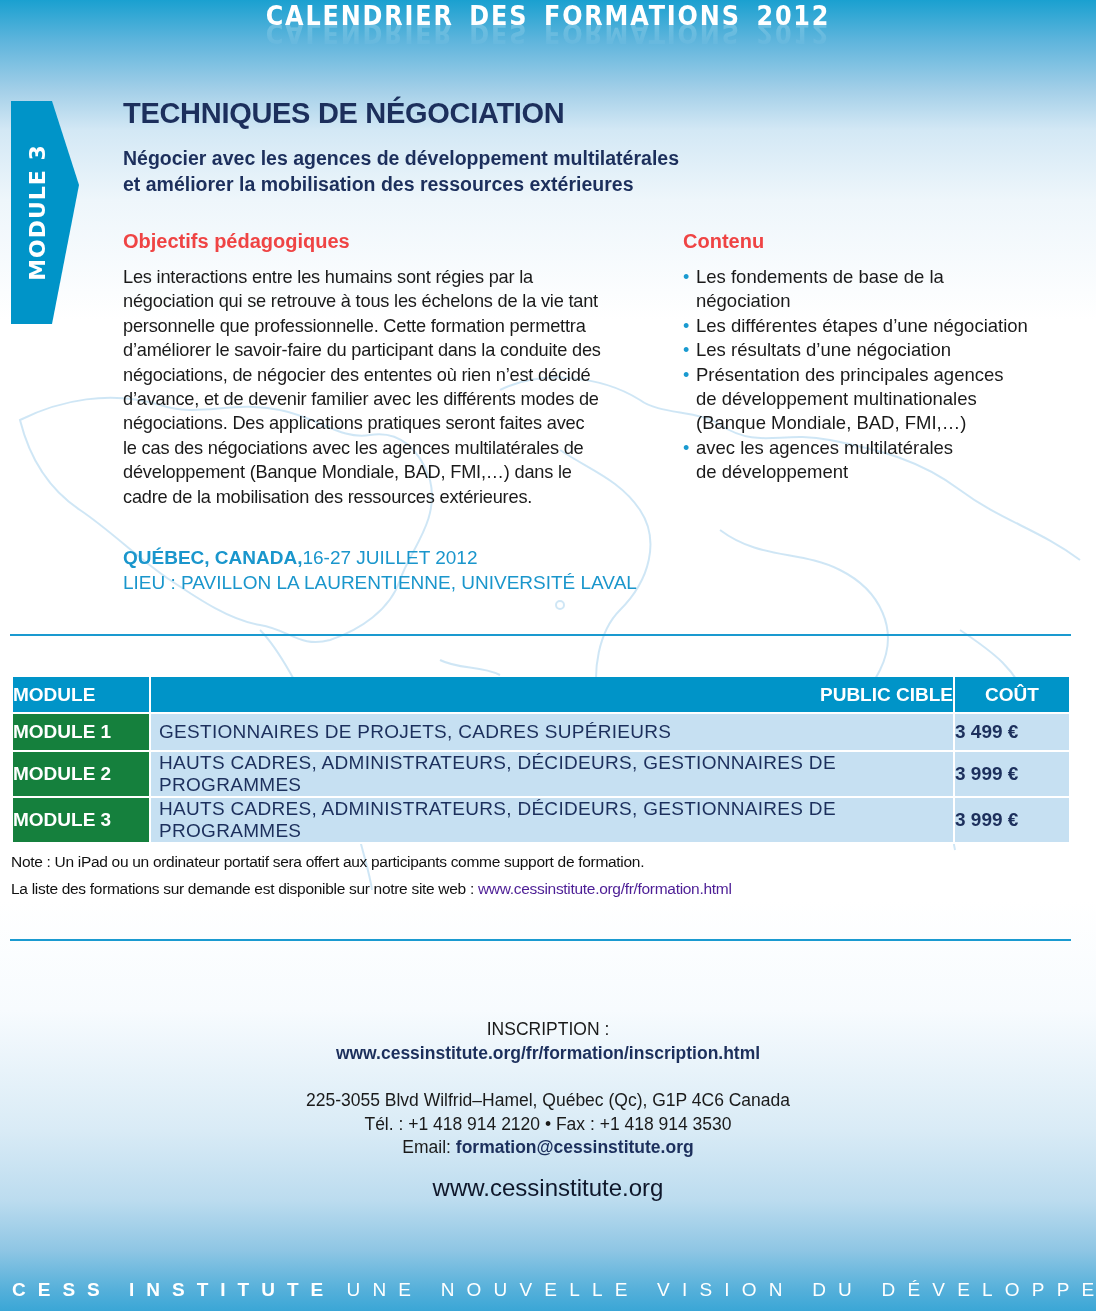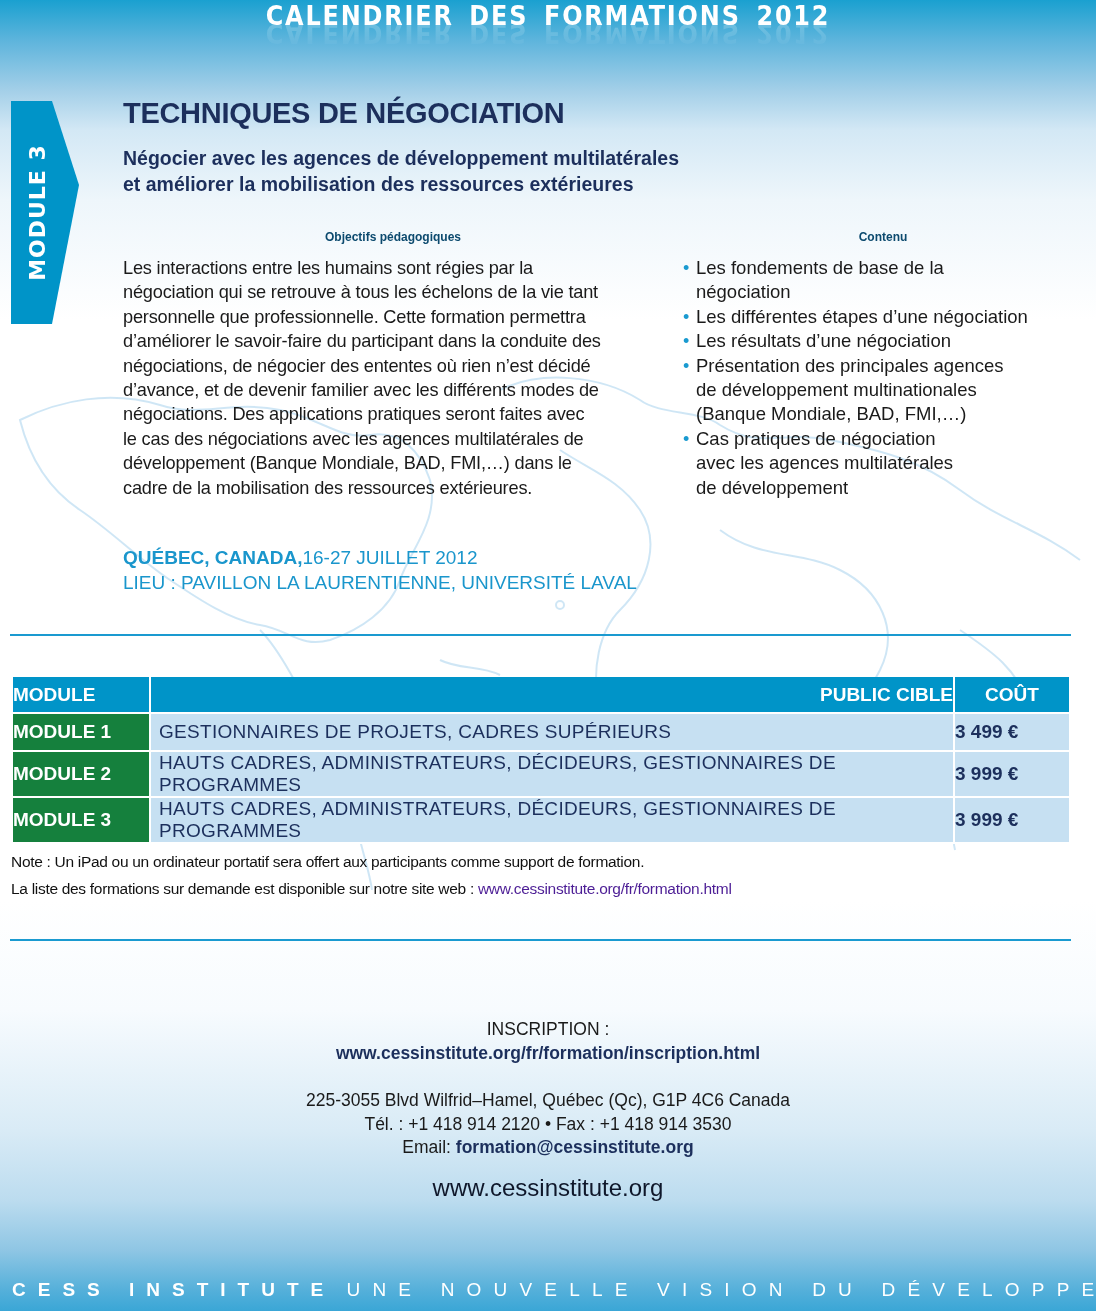--- a/index.html
+++ b/index.html
@@ -39,21 +39,21 @@
     display: block; transform: rotate(-90deg); white-space: nowrap;
     color: #fff; font-weight: bold; font-size: 22px; letter-spacing: 1px;
     font-family: "DejaVu Sans", sans-serif;
   }
 
   .title { position: absolute; left: 123px; top: 97px; font-size: 29px; font-weight: bold; color: #1c2f5c; letter-spacing: -0.3px; }
   .subtitle { position: absolute; left: 123px; top: 145px; font-size: 19.5px; font-weight: bold; color: #1c2f5c; line-height: 26px; }
 
   .col-left { position: absolute; left: 123px; top: 230px; width: 540px; }
   .col-right { position: absolute; left: 683px; top: 230px; width: 400px; }
-  .section-head { font-size: 12px; font-weight: bold; color: #0c4a6e; margin-bottom: 12px; text-align: center; }
+  .section-head { font-size: 20px; font-weight: bold; color: #ef4444; margin-bottom: 12px; }
   .para { font-size: 18.2px; line-height: 24.4px; color: #1a1a1a; letter-spacing: -0.2px; }
   .bullets { list-style: none; }
   .bullets li { position: relative; padding-left: 13px; font-size: 18.5px; line-height: 24.4px; color: #1a1a1a; }
   .bullets li .dot { position: absolute; left: 0; top: 0; color: #1a9ad0; font-size: 18px; }
 
   .location { position: absolute; left: 123px; top: 545px; font-size: 19px; line-height: 25px; color: #1a96cc; }
   .location .city { font-weight: bold; }
 
   .rule { position: absolute; left: 10px; width: 1061px; height: 2px; background: #1a9ad0; }
 
@@ -146,21 +146,20 @@
       <div>Les résultats d’une négociation</div>
     </li>
     <li>
       <span class="dot">•</span>
       <div>Présentation des principales agences</div>
       <div>de développement multinationales</div>
       <div>(Banque Mondiale, BAD, FMI,…)</div>
     </li>
     <li>
       <span class="dot">•</span>
-      <div>Cas pratiques de négociation</div>
       <div>avec les agences multilatérales</div>
       <div>de développement</div>
     </li>
   </ul>
 </div>
 
 <div class="location">
   <div><span class="city">QUÉBEC, CANADA,</span><span>16-27 JUILLET 2012</span></div>
   <div>LIEU : PAVILLON LA LAURENTIENNE, UNIVERSITÉ LAVAL</div>
 </div>

